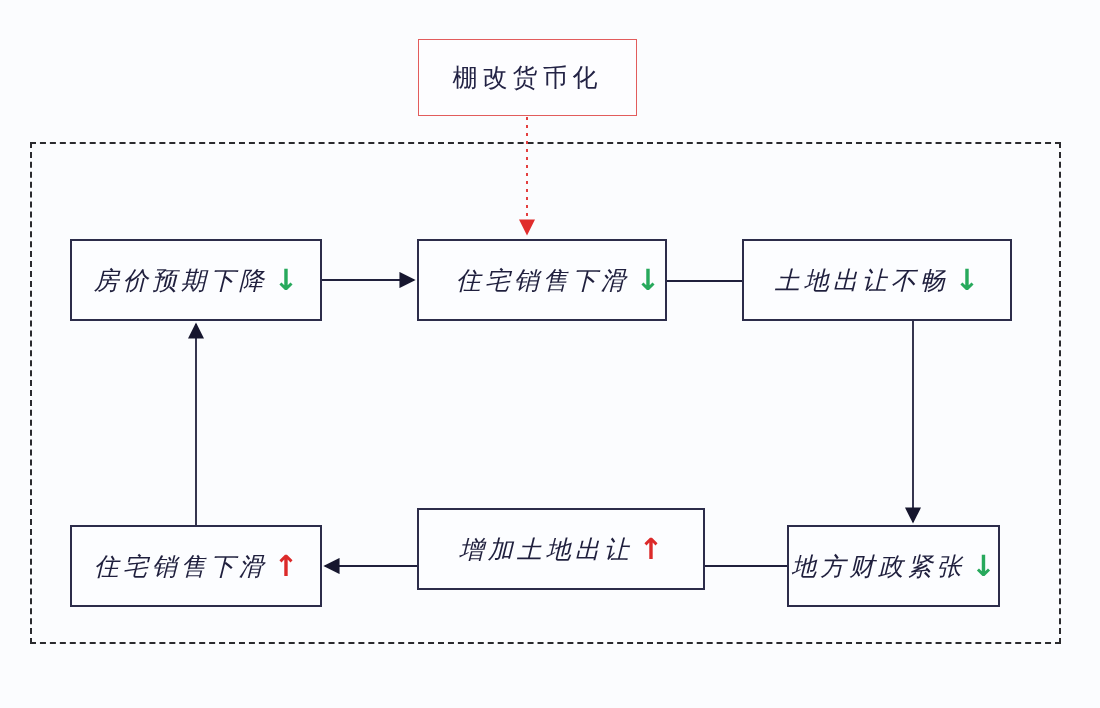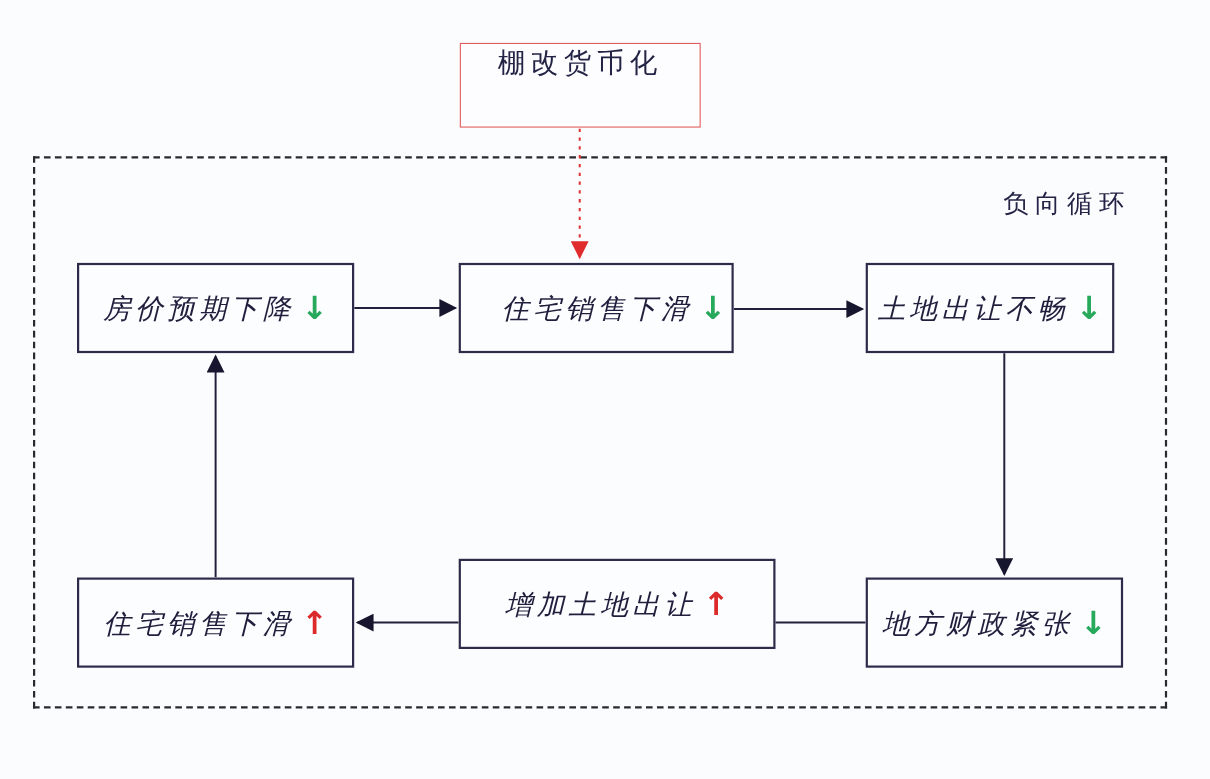--- a/index.html
+++ b/index.html
@@ -14,21 +14,21 @@
     background: #fbfcfe;
     overflow: hidden;
   }
   
   .trigger-box {
     position: absolute;
     left: 418px; top: 39px;
     width: 219px; height: 77px;
     border: 1.5px solid #e25c5c;
     background: #fdfdff;
-    display: flex; justify-content: center;
+    display: flex; align-items: center; justify-content: center;
     font-size: 25px;
     color: #232345;
     letter-spacing: 5px;
     box-sizing: border-box;
   }
   
   .dashed-frame {
     position: absolute;
     left: 30px; top: 142px;
     width: 1031px; height: 502px;
@@ -62,45 +62,44 @@
     font-size: 29px;
     font-weight: bold;
     margin-left: 6px;
     letter-spacing: 0;
     line-height: 1;
   }
   .indicator.down { color: #27a95c; }
   .indicator.up   { color: #dc2a2a; }
   #node-price     { left: 70px;  top: 239px; width: 252px; }
   #node-sales     { left: 417px; top: 239px; width: 250px; padding-left: 32px; }
-  #node-land      { left: 787px; top: 239px; width: 226px; }
+  #node-land      { left: 742px; top: 239px; width: 270px; }
   #node-supply    { left: 70px;  top: 525px; width: 252px; }
   #node-moreland  { left: 417px; top: 508px; width: 288px; }
-  #node-fiscal    { left: 787px; top: 525px; width: 234px; }
+  #node-fiscal    { left: 787px; top: 525px; width: 213px; }
   
   .arrow-layer {
     position: absolute;
     left: 0; top: 0;
     width: 1100px; height: 708px;
     pointer-events: none;
   }
   .flow-line   { stroke: #20203c; stroke-width: 1.8; fill: none; }
   .dotted-line { stroke: #e02c2c; stroke-width: 1.8; fill: none; stroke-dasharray: 3 5; }
 </style>
 </head>
 <body>
 
 <div class="canvas">
 
   <div class="trigger-box">
     <span>棚改货币化</span>
   </div>
 
   <div class="dashed-frame"></div>
-  <div class="cycle-label">负向循环</div>
 
   <svg class="arrow-layer" viewBox="0 0 1100 708">
     <defs>
       <marker id="head-dark" viewBox="0 0 10 10" refX="9" refY="5" markerWidth="10" markerHeight="9" orient="auto-start-reverse">
         <path d="M0,0 L10,5 L0,10 z" fill="#16162e"></path>
       </marker>
       <marker id="head-red" viewBox="0 0 10 10" refX="9" refY="5" markerWidth="10" markerHeight="9" orient="auto-start-reverse">
         <path d="M0,0 L10,5 L0,10 z" fill="#e02c2c"></path>
       </marker>
     </defs>

